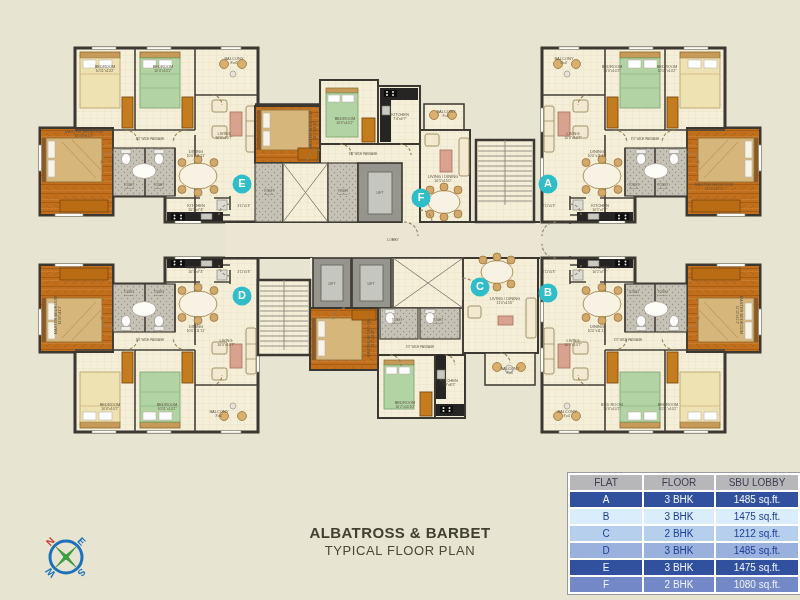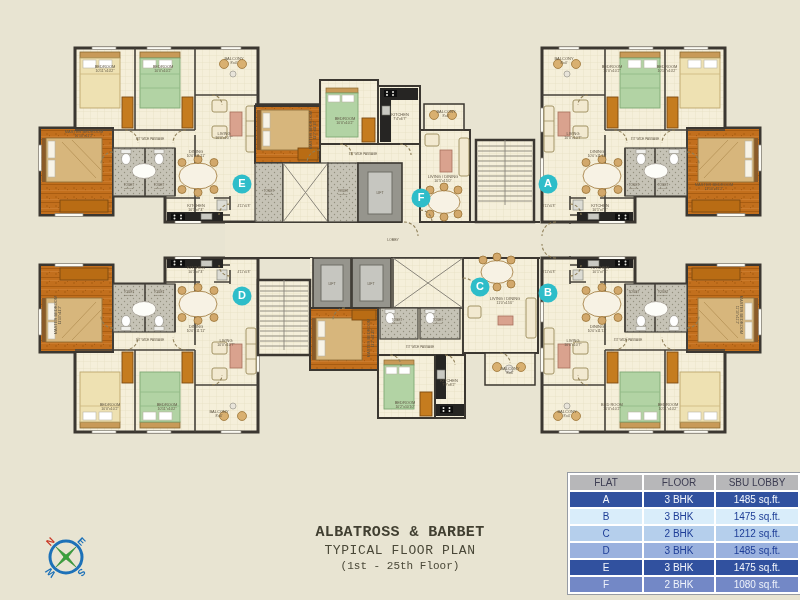--- a/index.html
+++ b/index.html
@@ -1,19 +1,19 @@
 <!DOCTYPE html>
 <html><head>
 <meta charset="utf-8">
 <style>
   html,body{margin:0;padding:0;}
   .page{position:relative;width:800px;height:600px;background:#e8e4d2;overflow:hidden;
         font-family:"Liberation Sans","DejaVu Sans",sans-serif;}
   .plan-svg{position:absolute;left:0;top:0;}
-  .caption{position:absolute;left:270px;top:524px;width:260px;text-align:center;color:#413f31;font-family:Liberation Mono, monospace;}
+  .caption{position:absolute;left:270px;top:524px;width:260px;text-align:center;color:#413f31;}
   .caption .l1{font-size:15px;font-weight:bold;letter-spacing:.4px;}
   .caption .l2{font-size:13px;margin-top:2px;letter-spacing:.6px;color:#4a4838;}
   .caption .l3{font-size:11px;margin-top:2px;color:#4a4838;}
   table.area{position:absolute;left:568px;top:473px;border-collapse:separate;border-spacing:2px;
              background:#ffffff;outline:1px solid #979ca4;}
   table.area td{width:68px;height:13px;text-align:center;font-size:10px;padding:1px 2px;}
   table.area td.c2{width:66px;} table.area td.c3{width:78px;}
   tr.hdr td{background:#b7b7b9;color:#3d3d52;font-weight:normal;}
   tr.dark td{background:#31519f;color:#f4f7fc;}
   tr.pale td{background:#d9edfa;color:#1e3e97;}
@@ -367,21 +367,20 @@
     <text x="-15" y="-15" transform="rotate(-45 -15 -15)" text-anchor="middle" dominant-baseline="middle" font-size="10" font-weight="bold" fill="#c93a28">N</text>
     <text x="15" y="-15" transform="rotate(45 15 -15)" text-anchor="middle" dominant-baseline="middle" font-size="10" font-weight="bold" fill="#1d71b8">E</text>
     <text x="15" y="15" transform="rotate(135 15 15)" text-anchor="middle" dominant-baseline="middle" font-size="10" font-weight="bold" fill="#1d71b8">S</text>
     <text x="-15" y="15" transform="rotate(-135 -15 15)" text-anchor="middle" dominant-baseline="middle" font-size="10" font-weight="bold" fill="#1d71b8">W</text>
   </g>
 </svg>
 
 <div class="caption">
   <div class="l1">ALBATROSS &amp; BARBET</div>
   <div class="l2">TYPICAL FLOOR PLAN</div>
-  <div class="l3">(1st - 25th Floor)</div>
 </div>
 
 <table class="area">
   <thead>
         <tr class="hdr" id="area-head">
           <td class="c1">FLAT</td>
           <td class="c2">FLOOR</td>
           <td class="c3">SBU LOBBY</td>
         </tr>
       </thead>

